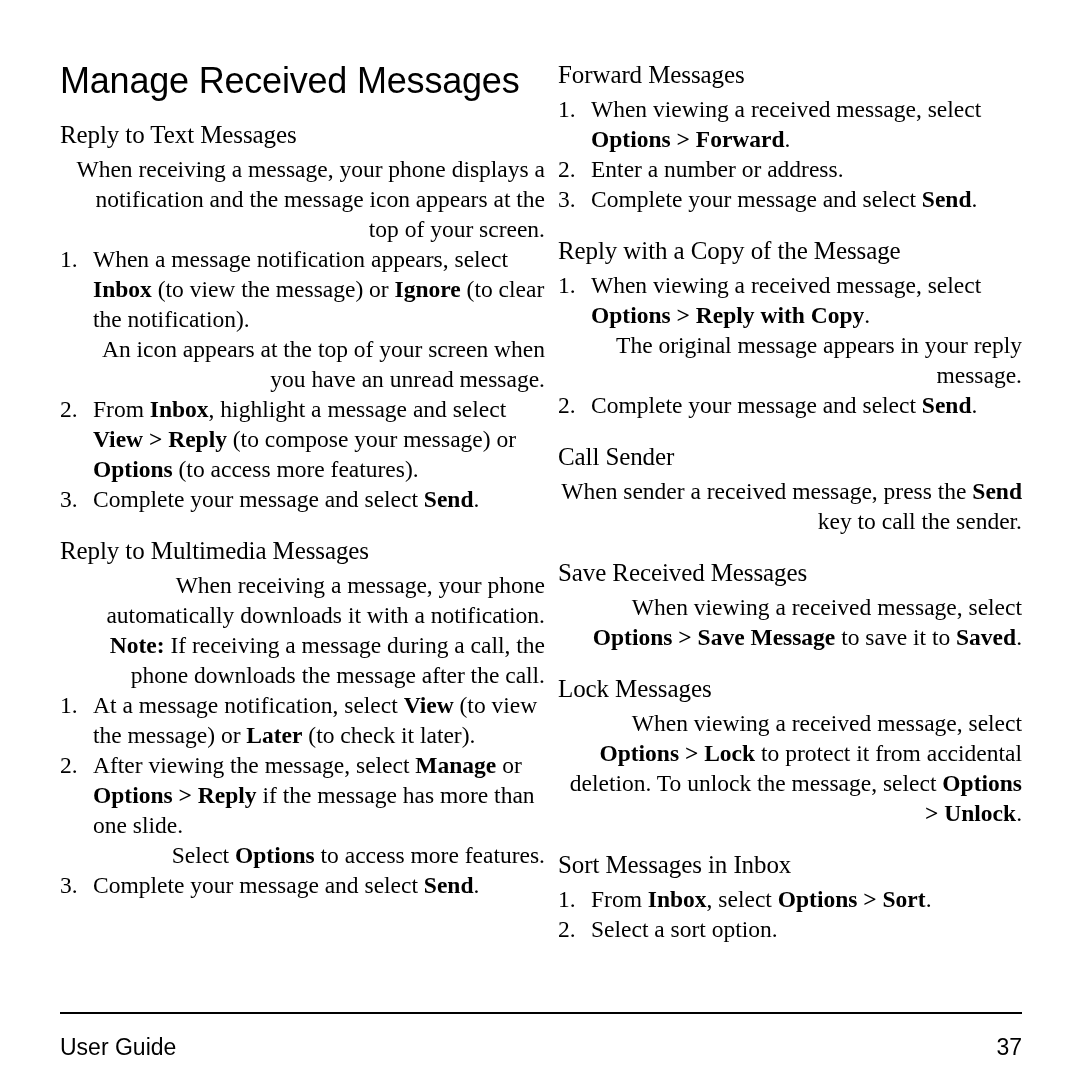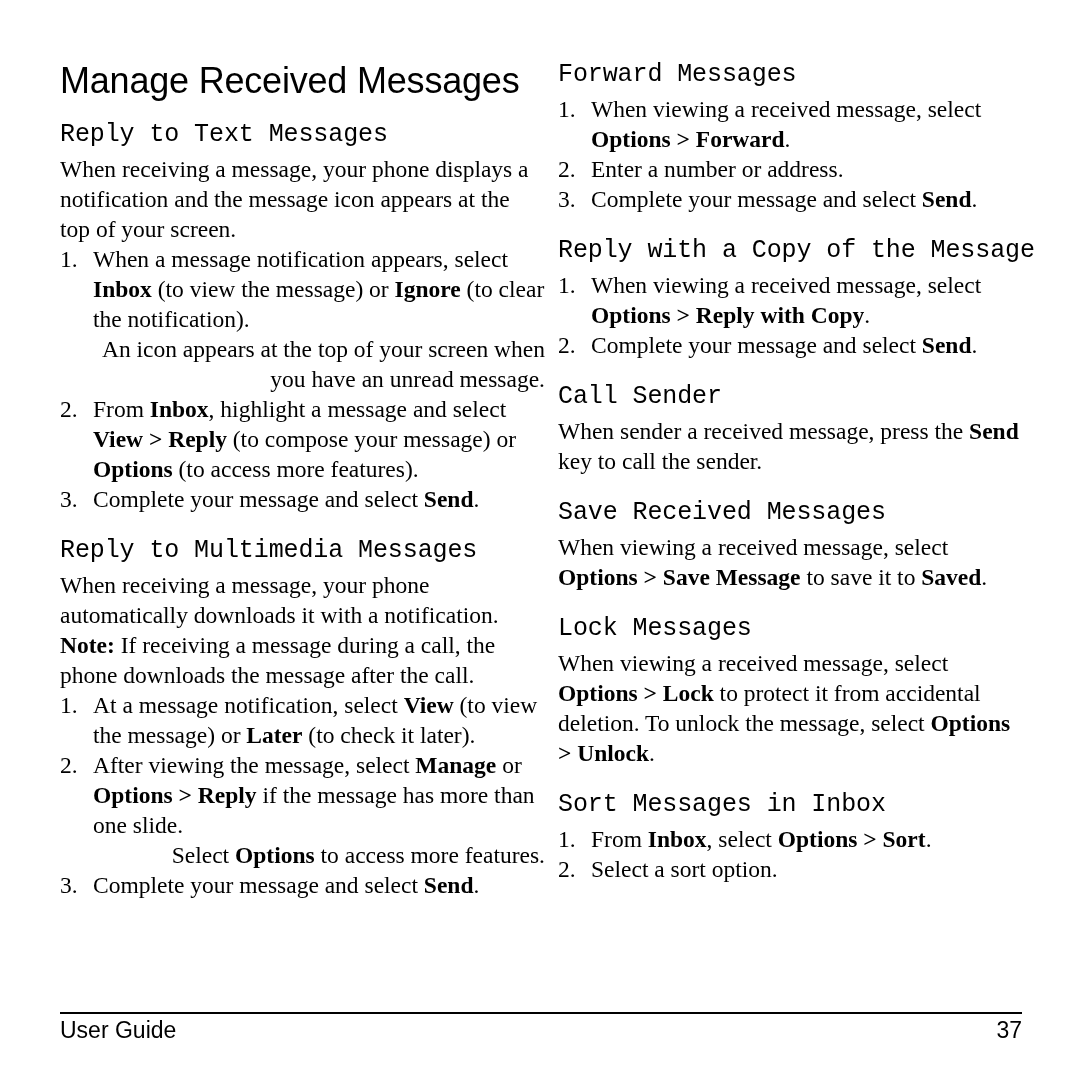--- a/index.html
+++ b/index.html
@@ -47,41 +47,42 @@
   .doc-title {
     font-family: "Liberation Sans", "DejaVu Sans", sans-serif;
     font-size: 36px;
     font-weight: 400;
     line-height: 42px;
     letter-spacing: -0.2px;
     margin: 0 0 18px 0;
     white-space: nowrap;
   }
   .sec-title {
-    font-family: Liberation Mono, monospace;
+    font-family: Liberation Serif, serif;
     font-size: 25px;
     font-weight: 400;
     line-height: 30px;
     letter-spacing: -0.1px;
     margin: 0 0 4px 0;
     white-space: nowrap;
   }
   .section {
     margin-bottom: 22px;
   }
   .section:last-child {
     margin-bottom: 0;
   }
 
   
   p.body {
     font-size: 23.5px;
     line-height: 30px;
     margin: 0;
     text-indent: 0;
+    text-align: right;
   }
   b, strong {
     font-weight: bold;
     font-family: Liberation Serif, serif;
   }
 
   
   ol.steps {
     list-style: none;
     margin: 0;
@@ -123,21 +124,21 @@
     width: 100%;
     margin: 0;
   }
   .footer-row {
     display: flex;
     justify-content: space-between;
     align-items: baseline;
     font-family: "Liberation Sans", "DejaVu Sans", sans-serif;
     font-size: 23px;
     line-height: 28px;
-    padding-top: 2px;
+    padding-top: 19px;
   }
   .footer-left { white-space: nowrap; }
   .footer-right { white-space: nowrap; text-align: right; }
 </style>
 </head>
 <body>
 
 <div class="page">
 
   <div class="columns">
@@ -198,20 +199,21 @@
             <span class="num">3.</span><span>Complete your message and select </span><b>Send</b><span>.</span>
           </li>
         </ol>
       </div>
 
       <div class="section">
         <h2 class="sec-title">Reply with a Copy of the Message</h2>
         <ol class="steps">
           <li>
             <span class="num">1.</span><span>When viewing a received message, select </span><b>Options &gt; Reply with Copy</b><span>.</span>
+            <span class="substep">The original message appears in your reply message.</span>
           </li>
           <li>
             <span class="num">2.</span><span>Complete your message and select </span><b>Send</b><span>.</span>
           </li>
         </ol>
       </div>
 
       <div class="section">
         <h2 class="sec-title">Call Sender</h2>
         <p class="body"><span>When sender a received message, press the </span><b>Send</b><span> key to call the sender.</span></p>

